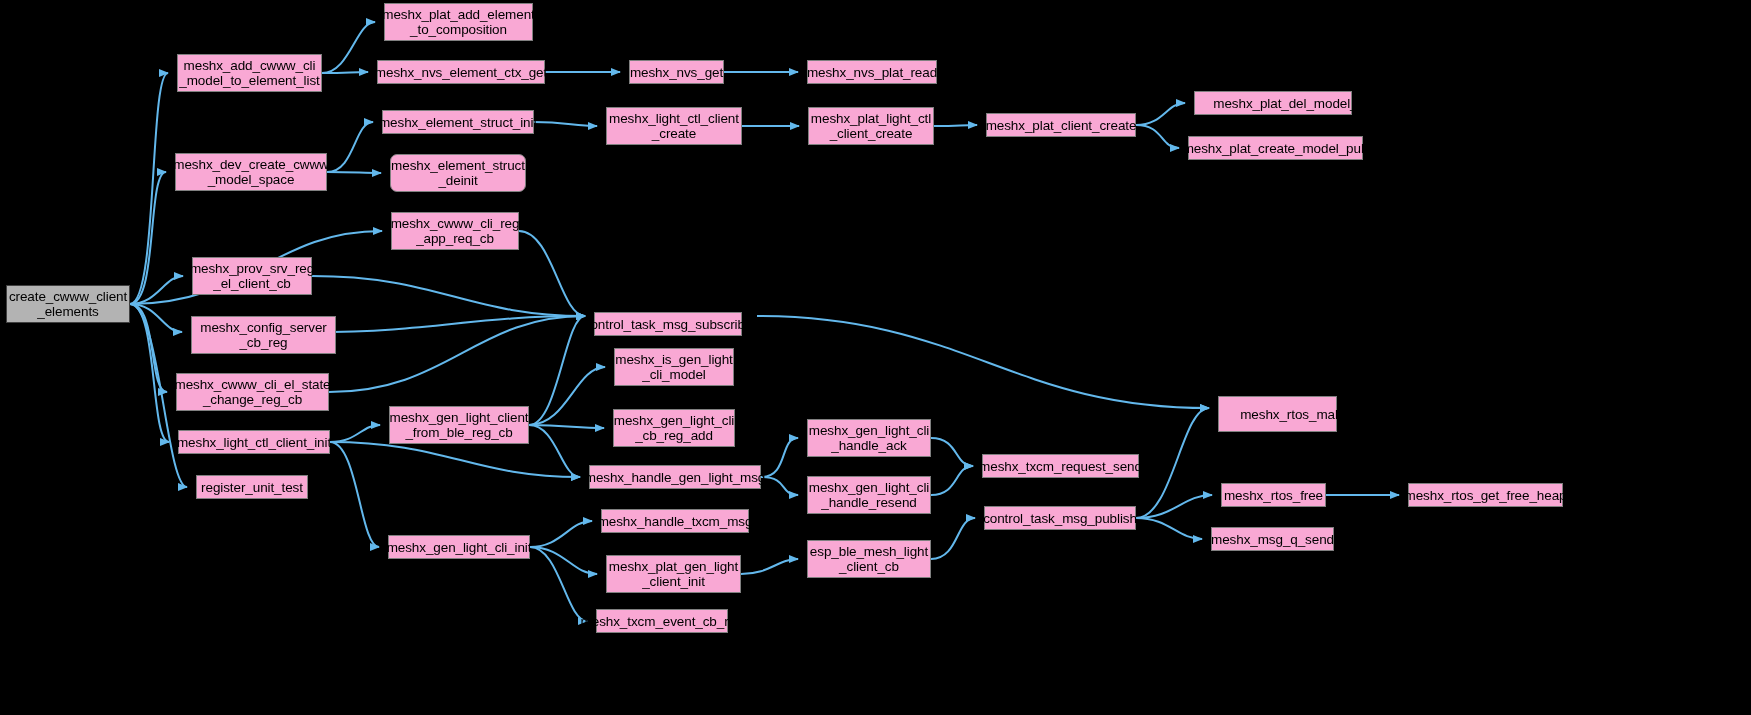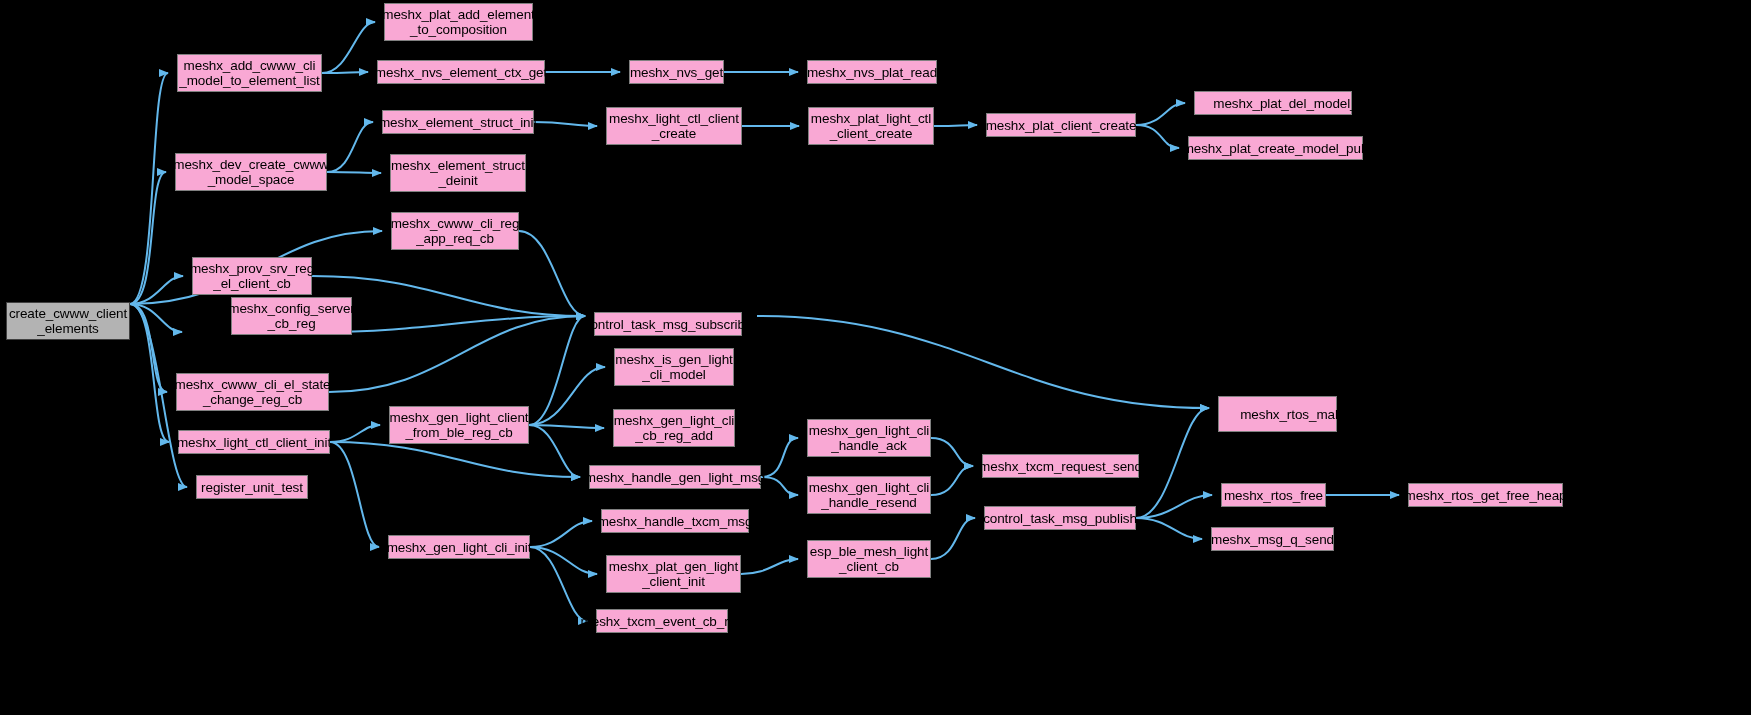--- a/index.html
+++ b/index.html
@@ -2,21 +2,21 @@
 <html><head>
 <meta charset="utf-8">
 <style>
   html,body{margin:0;padding:0;background:#000;}
   #stage{position:relative;width:1751px;height:715px;background:#000;
          font-family:"Liberation Sans","DejaVu Sans",sans-serif;overflow:hidden;}
   .node{position:absolute;box-sizing:border-box;background:#f9a8d4;border:1px solid #808080;
         display:flex;align-items:center;justify-content:center;text-align:center;
         color:#000;font-size:13.5px;line-height:15px;white-space:pre-line;
         letter-spacing:-0.1px;}
-  .node.root{background:#b3b3b3;border:1px solid #404040;margin-top:17px;}
+  .node.root{background:#b3b3b3;border:1px solid #404040;}
   svg.edges{position:absolute;left:0;top:0;width:1751px;height:715px;pointer-events:none;}
 </style>
 </head>
 <body>
 
 <div id="stage">
   <svg class="edges">
     <defs>
       <marker id="ah" markerWidth="10" markerHeight="8" refX="9" refY="4" orient="auto" markerUnits="userSpaceOnUse">
         <path d="M0,0 L10,4 L0,8 z" fill="#63b8ec"></path>
@@ -82,27 +82,27 @@
       <div class="node" style="left: 382px; top: 110px; width: 152px; height: 24px;">meshx_element_struct_init</div>
       <div class="node" style="left: 606px; top: 107px; width: 136px; height: 38px;">meshx_light_ctl_client
 _create</div>
       <div class="node" style="left: 808px; top: 107px; width: 126px; height: 38px;">meshx_plat_light_ctl
 _client_create</div>
       <div class="node" style="left: 986px; top: 113px; width: 150px; height: 24px;">meshx_plat_client_create</div>
       <div class="node" style="left: 1194px; top: 91px; width: 158px; height: 24px; padding-left: 47px;">meshx_plat_del_model_pub</div>
       <div class="node" style="left: 1188px; top: 136px; width: 175px; height: 24px;">meshx_plat_create_model_pub</div>
       <div class="node" style="left: 175px; top: 153px; width: 152px; height: 38px;">meshx_dev_create_cwww
 _model_space</div>
-      <div class="node" style="left: 390px; top: 154px; width: 136px; height: 38px;">meshx_element_struct
+      <div class="node" style="left: 390px; top: 154px; width: 136px; height: 38px; border-radius: 7px;">meshx_element_struct
 _deinit</div>
       <div class="node" style="left: 391px; top: 212px; width: 128px; height: 38px;">meshx_cwww_cli_reg
 _app_req_cb</div>
       <div class="node" style="left: 192px; top: 257px; width: 120px; height: 38px;">meshx_prov_srv_reg
 _el_client_cb</div>
-      <div class="node" style="left: 191px; top: 297px; width: 121px; height: 38px; margin-left: 40px;">meshx_config_server
+      <div class="node" style="left: 191px; top: 316px; width: 145px; height: 38px;">meshx_config_server
 _cb_reg</div>
       <div class="node" style="left: 594px; top: 312px; width: 148px; height: 24px;">control_task_msg_subscribe</div>
       <div class="node" style="left: 176px; top: 373px; width: 153px; height: 38px;">meshx_cwww_cli_el_state
 _change_reg_cb</div>
       <div class="node" style="left: 614px; top: 348px; width: 120px; height: 38px;">meshx_is_gen_light
 _cli_model</div>
       <div class="node" style="left: 178px; top: 430px; width: 152px; height: 24px;">meshx_light_ctl_client_init</div>
       <div class="node" style="left: 389px; top: 406px; width: 140px; height: 38px;">meshx_gen_light_client
 _from_ble_reg_cb</div>
       <div class="node" style="left: 613px; top: 409px; width: 122px; height: 38px;">meshx_gen_light_cli

